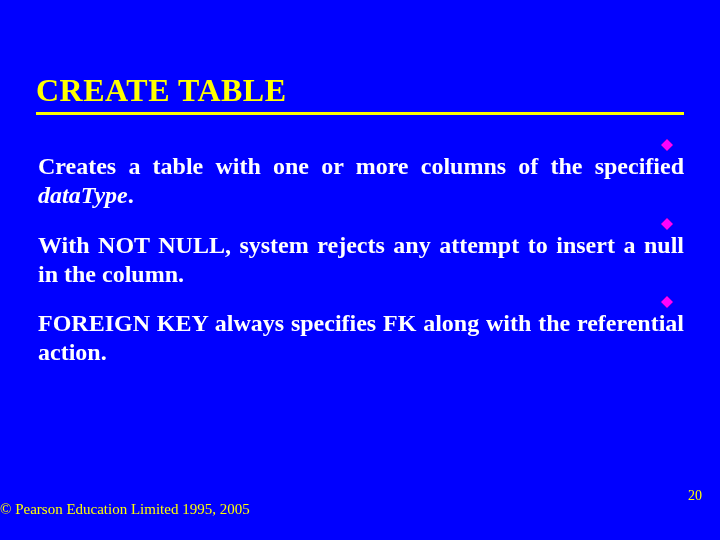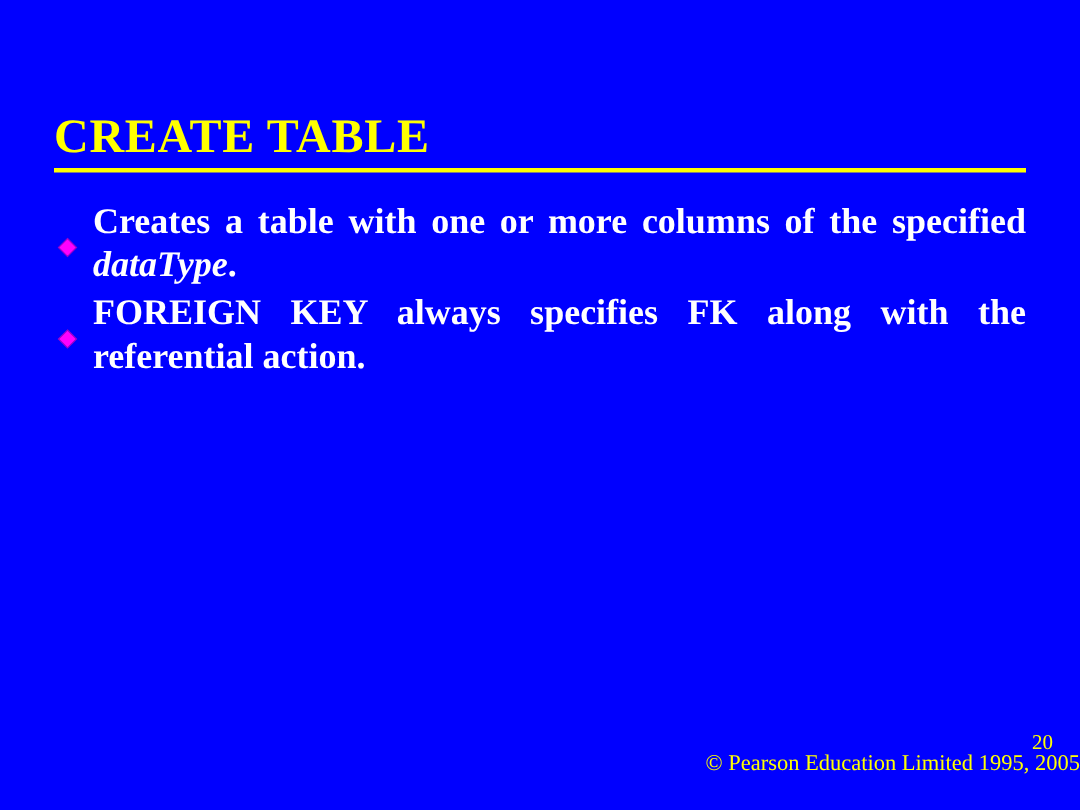--- a/index.html
+++ b/index.html
@@ -41,43 +41,44 @@
     left: 38px;
     right: 36px;
     color: #ffffff;
     font-size: 24px;
     font-weight: bold;
     line-height: 1.22;
     text-align: justify;
   }
   .bullet-row {
     display: flex;
-    align-items: center;
+    align-items: flex-end;
     margin-bottom: 2px;
+    flex-direction: column;
   }
   .bullet-icon {
     flex: 0 0 auto;
     width: 24px;
     padding-top: 4px;
   }
   .bullet-icon svg {
     display: block;
   }
   .bullet-text {
     flex: 1 1 auto;
   }
   .italic {
     font-style: italic;
   }
   .footer {
     position: absolute;
     bottom: 22px;
     left: 0;
     right: 0;
-    text-align: right;
+    text-align: left;
     color: #ffff00;
     font-size: 15px;
     font-weight: normal;
   }
   .page-num {
     position: absolute;
     bottom: 36px;
     right: 18px;
     color: #ffff00;
     font-size: 14px;
@@ -100,20 +101,28 @@
 
     <div class="bullet-row">
       <span class="bullet-icon">
         <svg width="14" height="14" viewBox="0 0 14 14">
             <polygon class="diamond" points="7,1 13,7 7,13 1,7"></polygon>
           </svg>
       </span>
       <span class="bullet-text"><span>Creates a table with one or more columns of the specified </span><span class="italic">dataType</span><span>.</span></span>
     </div>
 
+    <div class="bullet-row">
+      <span class="bullet-icon">
+        <svg width="14" height="14" viewBox="0 0 14 14">
+            <polygon class="diamond" points="7,1 13,7 7,13 1,7"></polygon>
+          </svg>
+      </span>
+      <span class="bullet-text"><span>With NOT NULL, system rejects any attempt to insert a null in the column.</span></span>
+    </div>
 
 
 
     <div class="bullet-row">
       <span class="bullet-icon">
         <svg width="14" height="14" viewBox="0 0 14 14">
             <polygon class="diamond" points="7,1 13,7 7,13 1,7"></polygon>
           </svg>
       </span>
       <span class="bullet-text"><span>FOREIGN KEY always specifies FK along with the referential action.</span></span>

